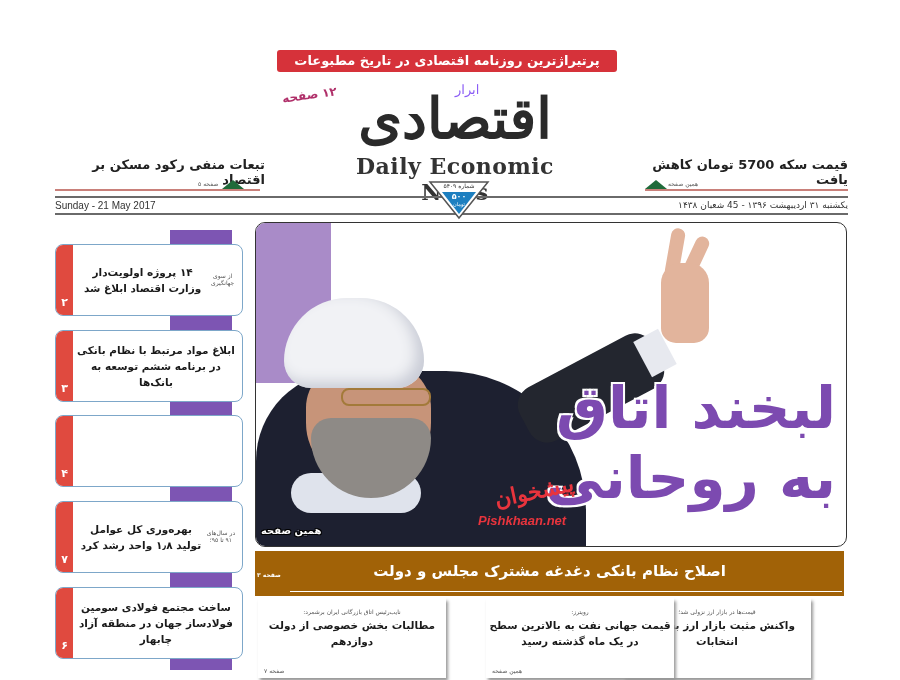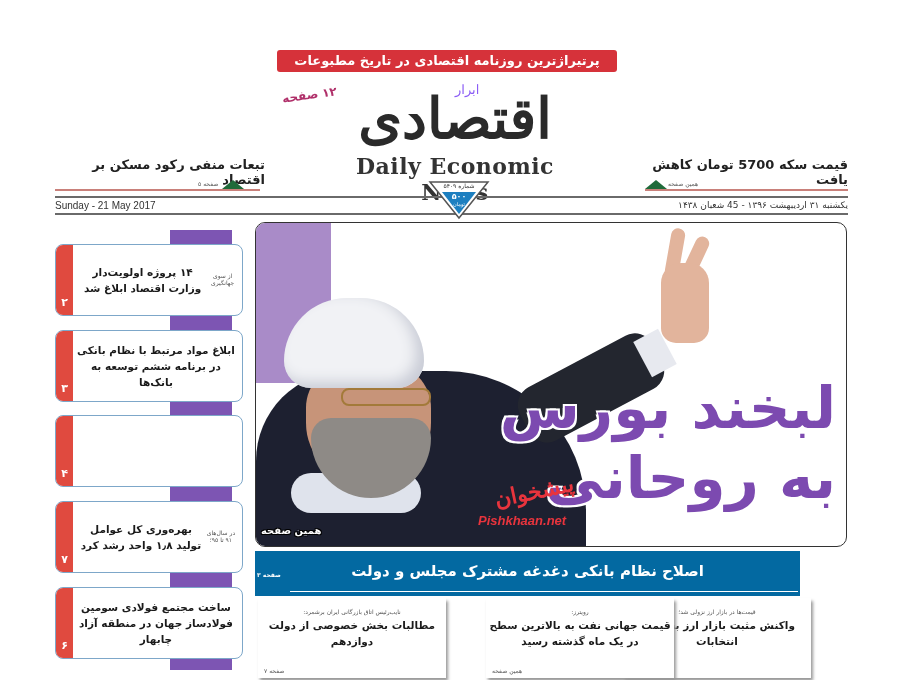--- a/index.html
+++ b/index.html
@@ -57,21 +57,21 @@
   .hero .glasses { position: absolute; left: 85px; top: 165px; width: 90px; height: 18px; border: 2px solid #a37a3a; border-radius: 8px; }
   .hero .collar { position: absolute; left: 35px; top: 250px; width: 130px; height: 40px; background: #dfe3ec; border-radius: 20px; }
   .headline { position: absolute; right: 10px; top: 150px; width: 360px; text-align: right; color: #7c4ab0;
               font-size: 58px; font-weight: bold; line-height: 70px; text-shadow: 2px 2px 0 #fff, -2px -2px 0 #fff, 2px -2px 0 #fff, -2px 2px 0 #fff; }
   .watermark-fa { position: absolute; left: 238px; top: 255px; color: #e8343d; font-family: "DejaVu Serif", serif; font-size: 22px; font-weight: bold; transform: rotate(-12deg); }
   .watermark-en { position: absolute; left: 222px; top: 290px; color: #e8343d; font-family: "Liberation Sans", sans-serif; font-size: 13px; font-weight: bold; font-style: italic; }
   .same-page-pill { position: absolute; left: 5px; top: 302px; color: #fff; font-size: 10px; font-weight: bold;
                     text-shadow: 1px 1px 0 #000, -1px -1px 0 #000, 1px -1px 0 #000, -1px 1px 0 #000; }
 
   
-  .green { left: 255px; top: 551px; width: 545px; height: 45px; background: #0369a1; color: #fff;
+  .green { left: 255px; top: 551px; width: 589px; height: 45px; background: #a16207; color: #fff;
            text-align: center; font-size: 15px; font-weight: bold; line-height: 40px; }
   .green-ref { position: absolute; left: 2px; bottom: 1px; font-size: 6px; color: #fff; }
   .green-rule { position: absolute; left: 35px; right: 2px; bottom: 4px; height: 1px; background: #fff; }
 
   .story { top: 598px; width: 188px; height: 80px; background: #fff; box-shadow: 2px 3px 3px #999; text-align: center; }
   .story .kicker { font-size: 6px; color: #555; margin-top: 10px; }
   .story .title { font-size: 10.5px; font-weight: bold; line-height: 16px; margin-top: 2px; }
   .story .ref { position: absolute; left: 6px; bottom: 4px; }
 </style>
 </head>
@@ -161,21 +161,21 @@
   <div class="cuff"></div>
   <div class="finger1"></div>
   <div class="finger2"></div>
   <div class="hand"></div>
   <div class="collar"></div>
   <div class="face"></div>
   <div class="beard"></div>
   <div class="glasses"></div>
   <div class="turban"></div>
   <div class="headline rtl">
-    <div>لبخند بورس</div>
+    <div>لبخند اتاق</div>
     <div>به روحانی</div>
   </div>
   <div class="watermark-fa rtl">پیشخوان</div>
   <div class="watermark-en">Pishkhaan.net</div>
   <div class="same-page-pill rtl">همین صفحه</div>
 </div>
 
 <div class="abs green rtl">
   <span>اصلاح نظام بانکی دغدغه مشترک مجلس و دولت</span>
   <div class="green-rule"></div>

